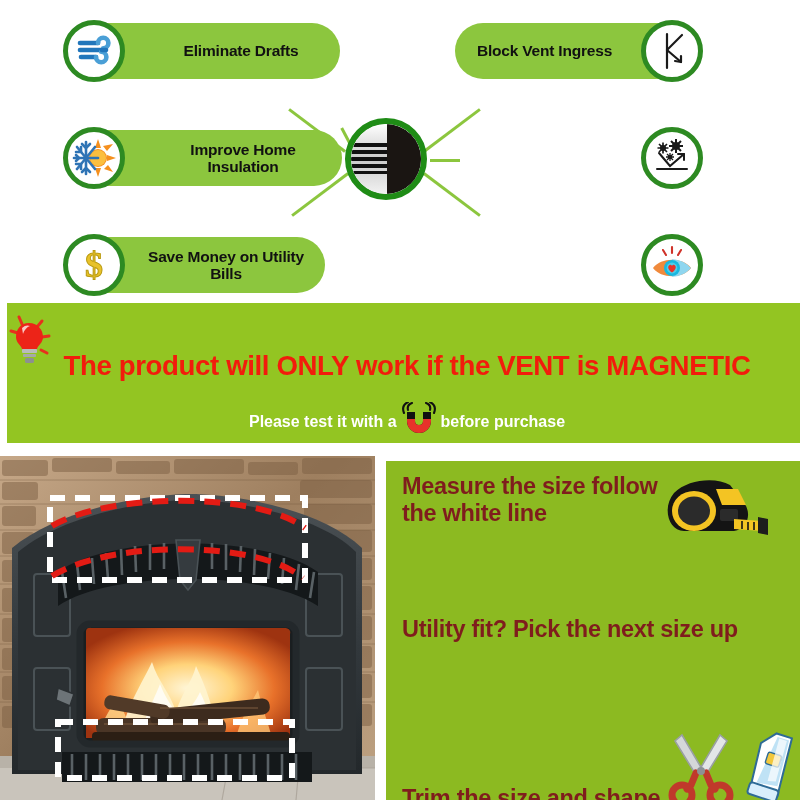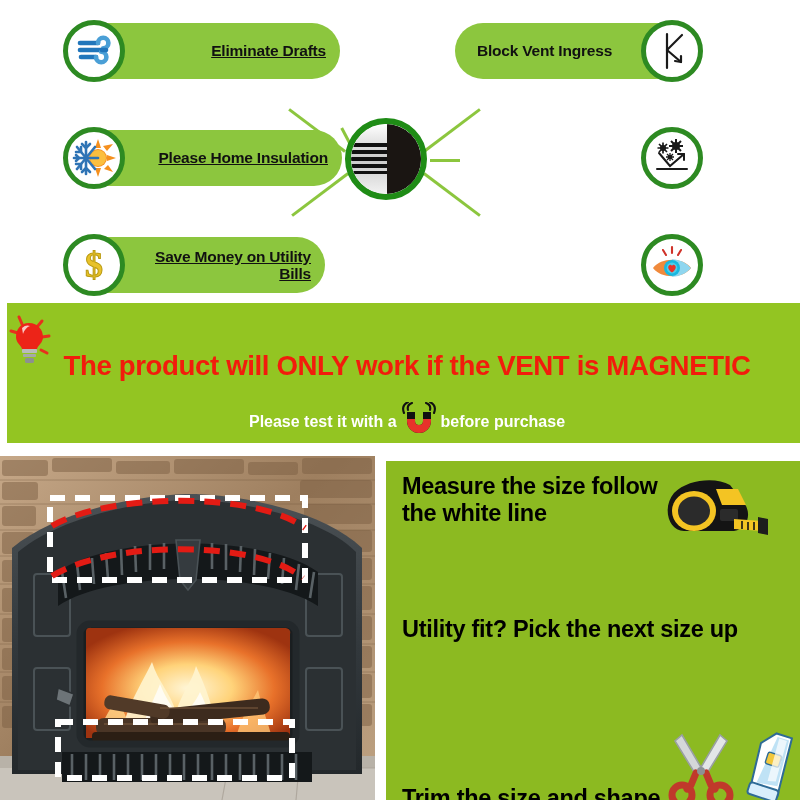--- a/index.html
+++ b/index.html
@@ -27,21 +27,21 @@
   }
   .pill.left{justify-content:flex-end;padding-right:14px;}
   .pill.right{justify-content:flex-start;padding-left:22px;}
   .pill-label{
     color:#111;
     font-size:15.5px;
     font-weight:600;
     line-height:1.12;
     letter-spacing:-0.2px;
   }
-  .pill.left .pill-label{text-align:right;width:170px;padding-left:10px;text-decoration:underline;}
+  .pill.left .pill-label{text-align:center;width:170px;padding-left:10px;}
   .pill.right .pill-label{text-align:left;}
 
   .ring{
     position:absolute;
     width:62px;height:62px;
     border-radius:50%;
     background:#fff;
     border:5px solid #2d8a22;
     box-sizing:border-box;
     z-index:3;
@@ -90,21 +90,21 @@
   
   #steps{
     position:absolute;left:381px;top:3px;width:419px;height:344px;
     background:#ffffff;
     box-sizing:border-box;
     padding:5px 0 0 5px;
   }
   #steps-inner{
     position:relative;width:414px;height:339px;background:#8cba21;overflow:hidden;
   }
-  .step{position:absolute;left:16px;color:#000000;font-weight:bold;font-size:23.5px;line-height:1.14;letter-spacing:-0.3px;}
+  .step{position:absolute;left:16px;color:#7f1d1d;font-weight:bold;font-size:23.5px;line-height:1.14;letter-spacing:-0.3px;}
   #step0{top:12px;width:260px;}
   #step1{top:155px;width:390px;}
   #step2{top:288px;width:280px;margin-top:36px;}
   .step-icon{position:absolute;}
 </style>
 </head>
 <body>
 
 <div id="page">
 
@@ -130,21 +130,21 @@
         </g>
         <g fill="none" stroke="#4a9fd6" stroke-width="4.6" stroke-linecap="round">
           <path d="M26 14 a5.2 5.2 0 1 1 5.2 5.2"></path>
           <path d="M24 28 a5.2 5.2 0 1 0 5.2 -5.2"></path>
         </g>
         <path d="M30 21 h4" stroke="#2176bb" stroke-width="4.6" stroke-linecap="round" fill="none"></path>
       </svg>
     </div>
 
     <div class="pill left" style="left:80px;top:130px;width:262px;">
-      <span class="pill-label">Please Home Insulation</span>
+      <span class="pill-label">Improve Home Insulation</span>
     </div>
     <div class="ring" style="left:63px;top:127px;">
       <svg width="48" height="48" viewBox="0 0 48 48">
 
         <g fill="#f5901e">
           <circle cx="28" cy="24" r="9"></circle>
           <polygon points="28,5 31,14 25,14"></polygon>
           <polygon points="43,10 37,17 33,12"></polygon>
           <polygon points="46,24 37,27 37,21"></polygon>
           <polygon points="43,38 34,35 38,31"></polygon>

